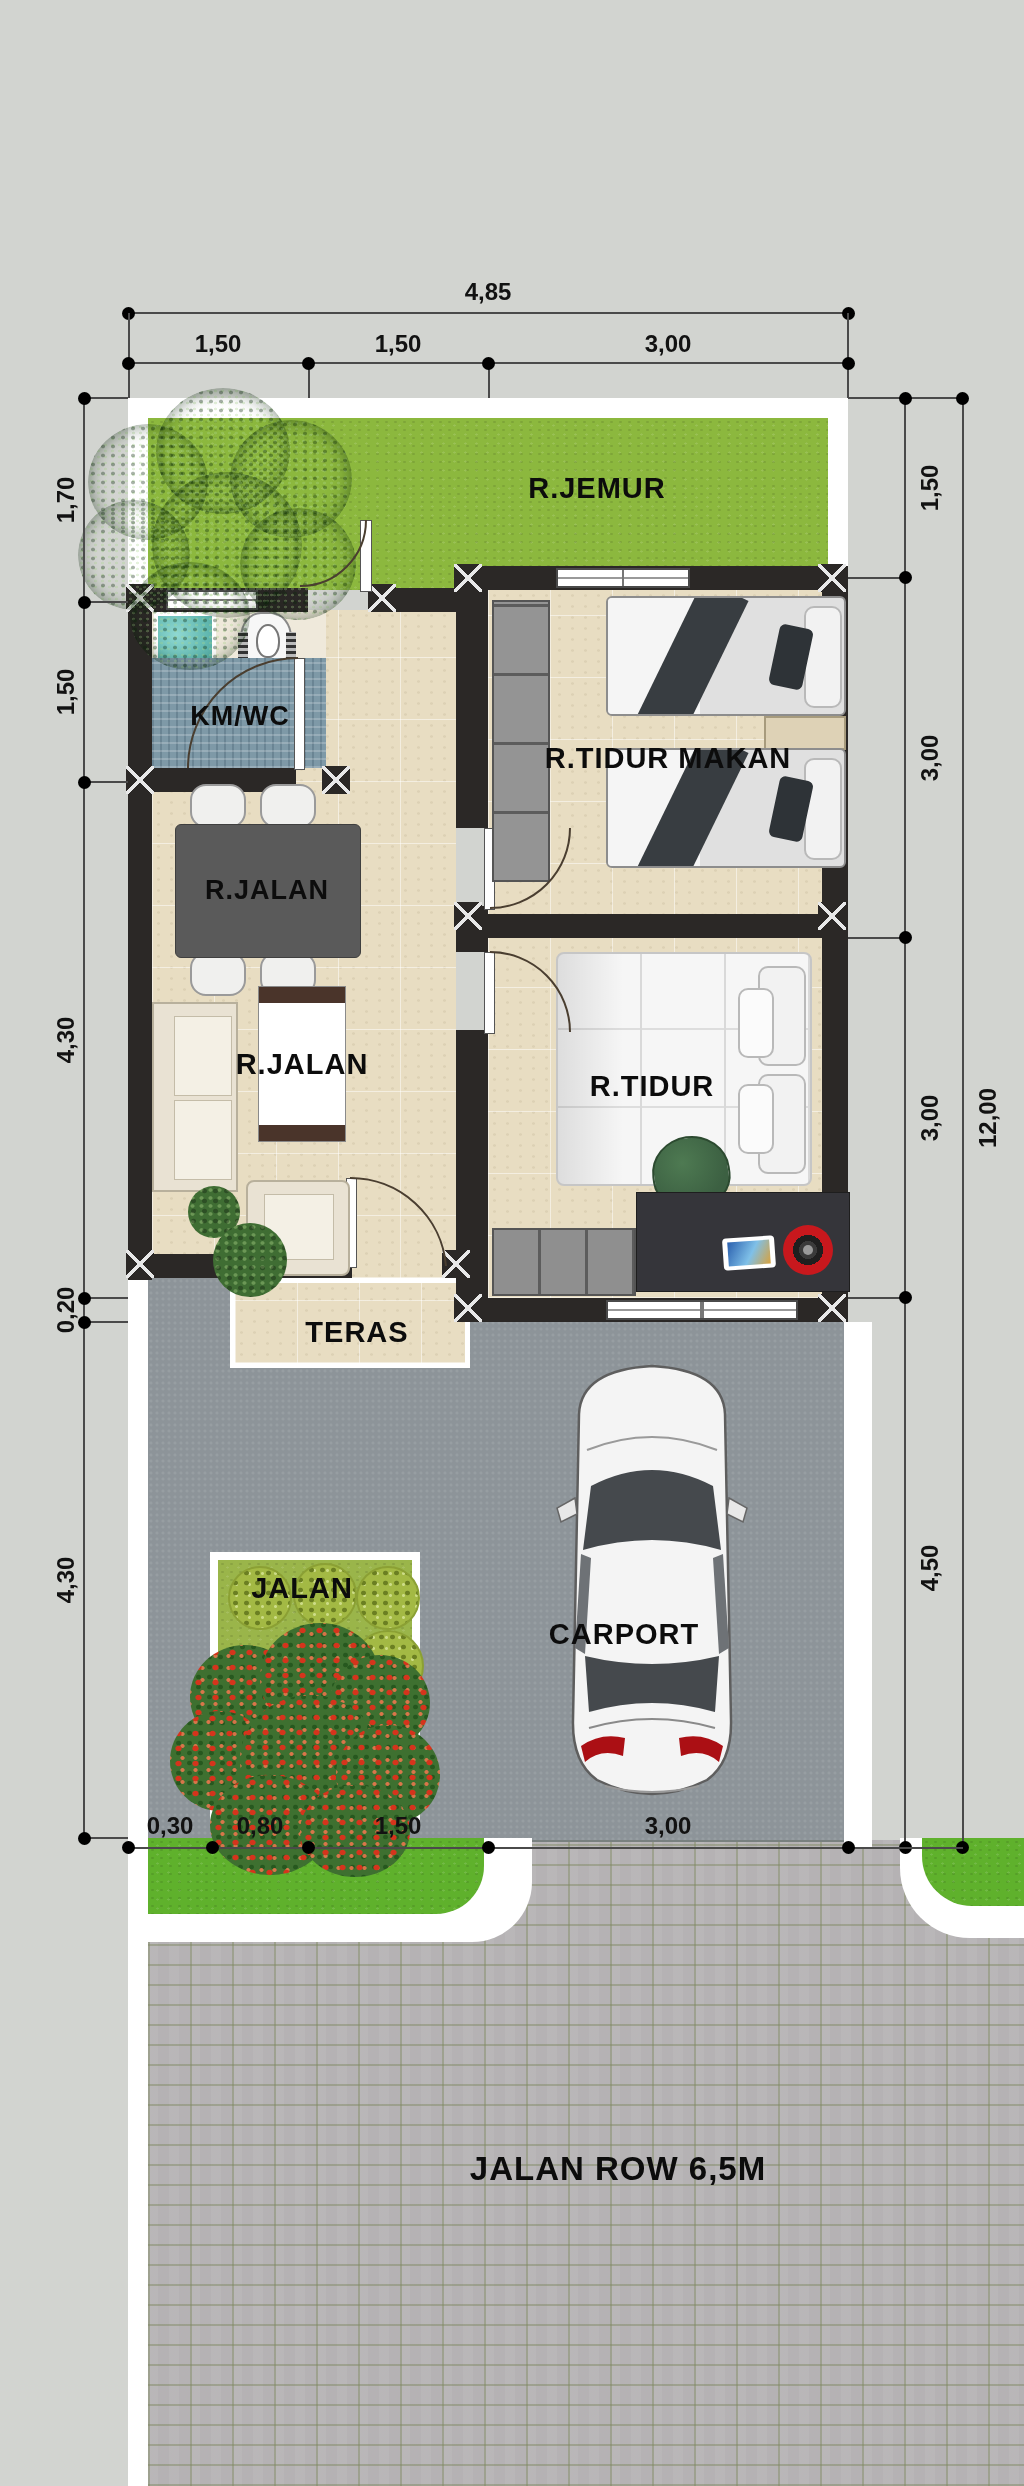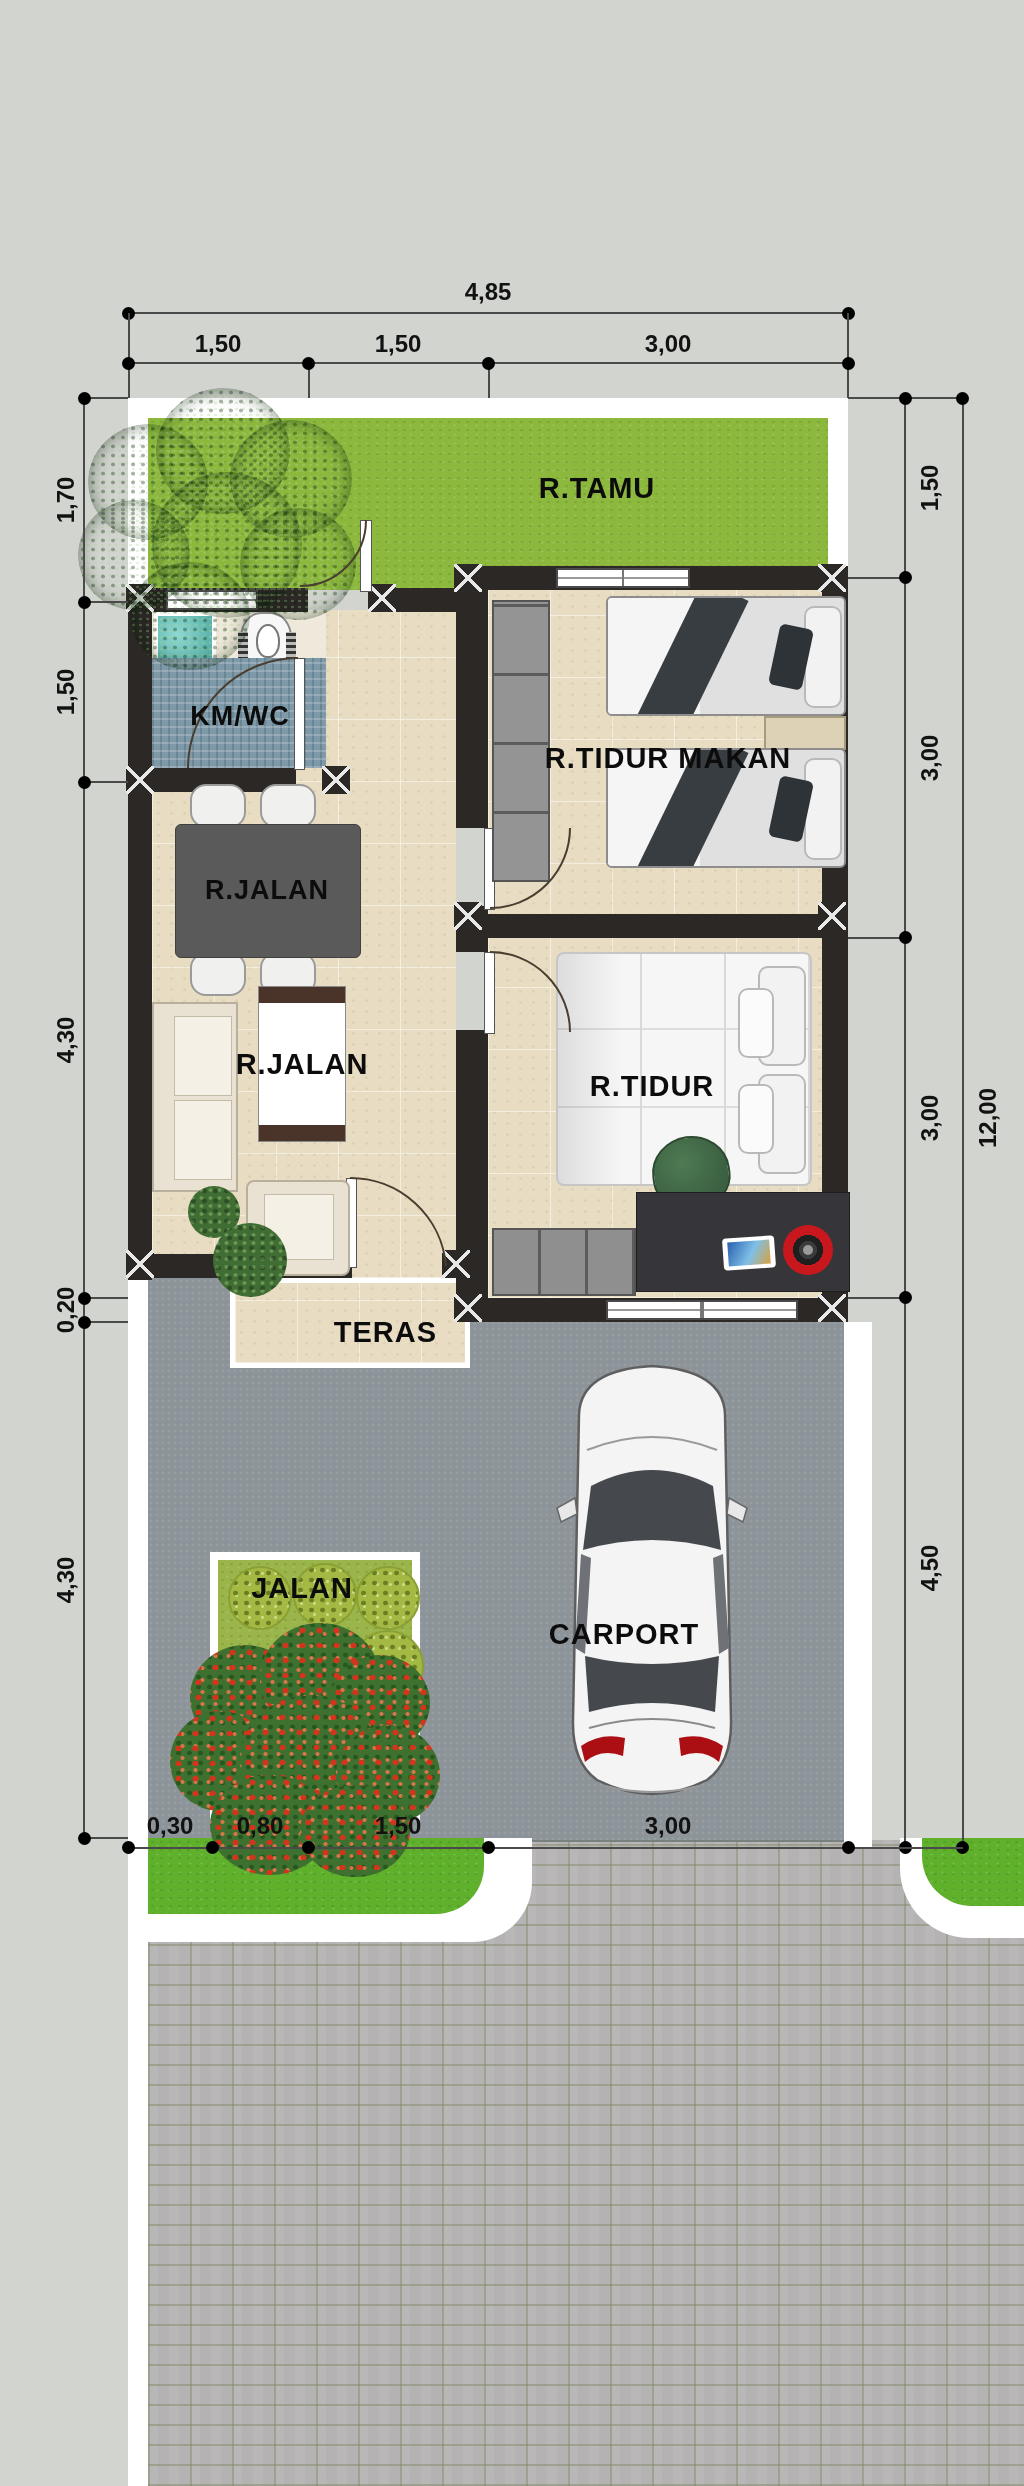--- a/index.html
+++ b/index.html
@@ -260,29 +260,30 @@
       <path d="M36 204 L30 298 L40 304 L46 208 Z" fill="#6e7276"></path>
       <path d="M178 204 L184 298 L174 304 L168 208 Z" fill="#6e7276"></path>
       <path d="M40 306 Q107 322 174 306 L170 362 Q107 344 44 362 Z" fill="#45494d"></path>
       <path d="M44 378 Q107 360 170 378" fill="none" stroke="#8a8a8a" stroke-width="2"></path>
       <path d="M36 396 Q56 382 80 388 L78 406 Q56 398 40 412 Z" fill="#ab0f14"></path>
       <path d="M178 396 Q158 382 134 388 L136 406 Q158 398 174 412 Z" fill="#ab0f14"></path>
       <path d="M60 436 Q107 448 154 436" fill="none" stroke="#999" stroke-width="2"></path>
     </svg>
   </div>
 
-  <div class="abs room-label" style="left:487px;top:472px;width:220px;">R.TAMU</div>
+  <div class="abs room-label" style="left:487px;top:472px;width:220px;">R.JEMUR</div>
   <div class="abs room-label" style="left:160px;top:700px;width:160px;font-size:27px;">KM/WC</div>
   <div class="abs room-label" style="left:177px;top:874px;width:180px;font-size:27px;">R.JALAN</div>
   <div class="abs room-label" style="left:222px;top:1048px;width:160px;">R.JALAN</div>
   <div class="abs room-label" style="left:538px;top:742px;width:260px;">R.TIDUR MAKAN</div>
   <div class="abs room-label" style="left:572px;top:1070px;width:160px;">R.TIDUR</div>
-  <div class="abs room-label" style="left:277px;top:1316px;width:160px;text-align:right;">TERAS</div>
+  <div class="abs room-label" style="left:277px;top:1316px;width:160px;">TERAS</div>
   <div class="abs room-label" style="left:222px;top:1572px;width:160px;">JALAN</div>
   <div class="abs room-label" style="left:534px;top:1618px;width:180px;">CARPORT</div>
+  <div class="abs road-label" style="left:388px;top:2150px;width:460px;">JALAN ROW 6,5M</div>
 
   <div class="abs dline" style="left:128px;top:312px;width:720px;height:2px;"></div>
   <div class="abs dot" style="left:122px;top:307px;"></div>
   <div class="abs dot" style="left:842px;top:307px;"></div>
   <div class="abs dim" style="left:428px;top:278px;width:120px;">4,85</div>
 
   <div class="abs dline" style="left:128px;top:313px;width:2px;height:85px;"></div>
   <div class="abs dline" style="left:847px;top:313px;width:2px;height:85px;"></div>
   <div class="abs dline" style="left:308px;top:363px;width:2px;height:35px;"></div>
   <div class="abs dline" style="left:488px;top:363px;width:2px;height:35px;"></div>

